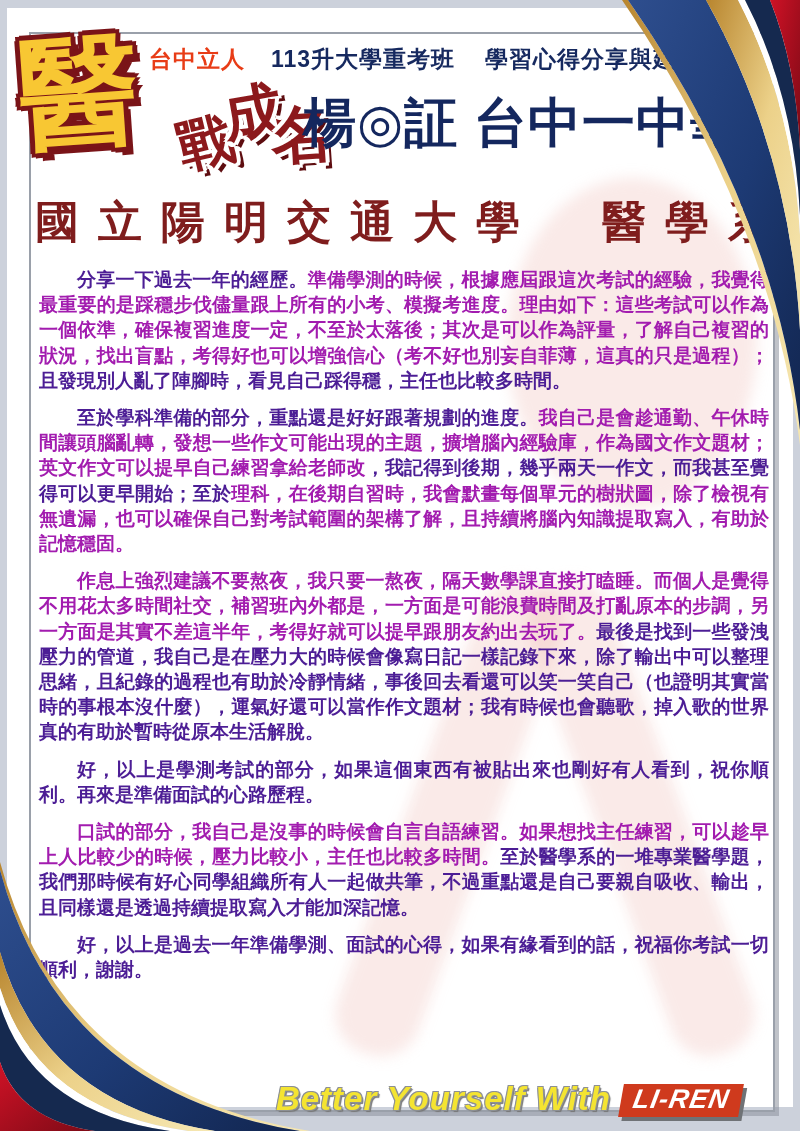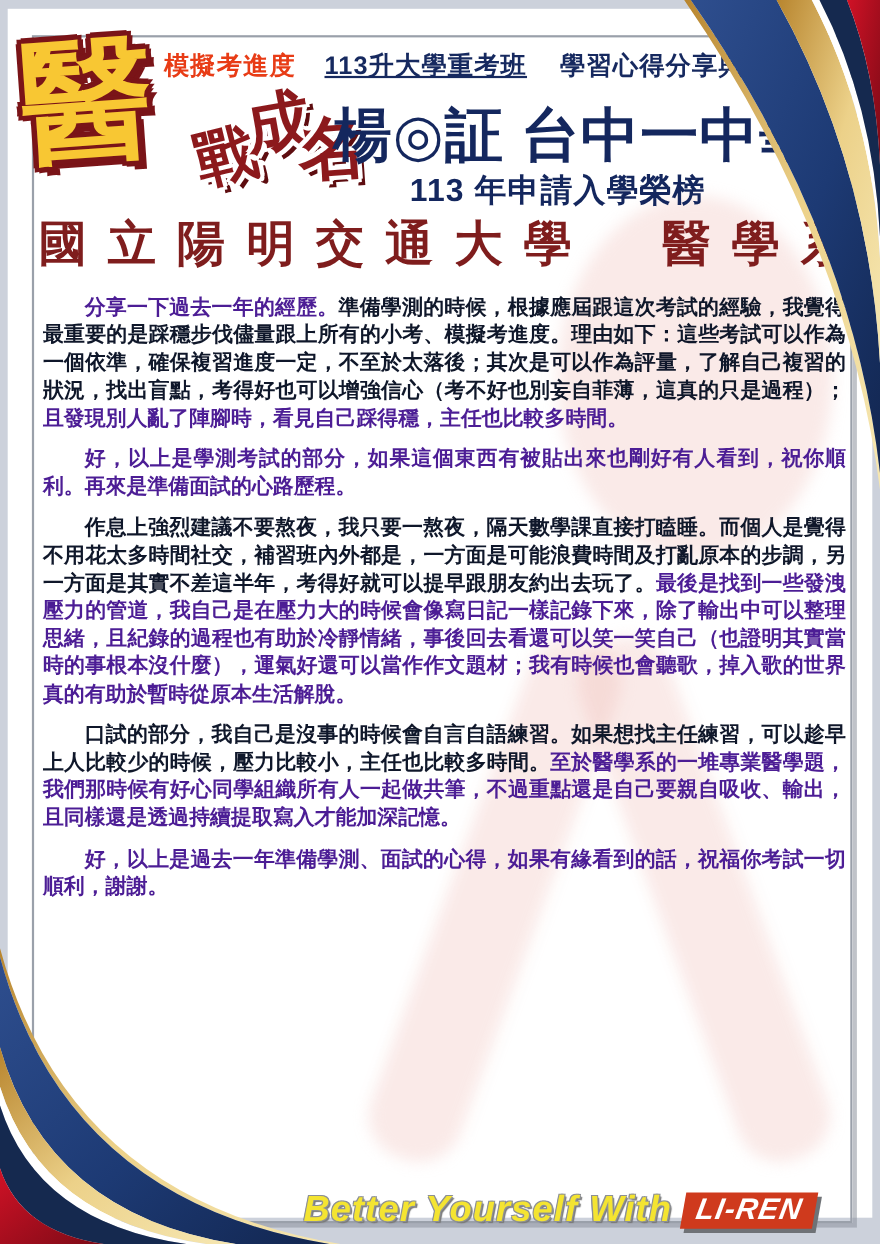--- a/index.html
+++ b/index.html
@@ -23,21 +23,21 @@
   .wm{position:absolute;background:rgba(238,178,172,.28);filter:blur(7px);}
   .wm-blob{left:500px;top:170px;width:250px;height:330px;border-radius:50%;}
   .wm-leg1{left:400px;top:560px;width:86px;height:500px;transform:rotate(20deg);border-radius:40px;}
   .wm-leg2{left:590px;top:560px;width:86px;height:500px;transform:rotate(-20deg);border-radius:40px;}
   
   .tagline{
     position:absolute;left:142px;top:36px;white-space:nowrap;
     font-size:23px;font-weight:bold;color:#16295f;letter-spacing:1px;
   }
   .tagline .brand{color:#e83c16;margin-right:26px;}
-  .tagline .course{margin-right:30px;text-decoration:underline;}
+  .tagline .course{margin-right:30px;}
   
   .logo-main{
     position:absolute;left:12px;top:24px;font-size:120px;line-height:1;
     font-family:"DejaVu Serif","Liberation Serif",serif;font-weight:bold;
     color:#f8c733;transform:rotate(-4deg);
     text-shadow:
       -4px -4px 0 #7a1418, 4px -4px 0 #7a1418,-4px 4px 0 #7a1418, 4px 4px 0 #7a1418,
       -5px 0 0 #7a1418, 5px 0 0 #7a1418, 0 -5px 0 #7a1418, 0 5px 0 #7a1418,
       7px 8px 0 #7a1418;
   }
@@ -67,21 +67,21 @@
     font-size:44px;line-height:1.1;font-weight:bold;color:#7f1d1d;
     text-align:justify;text-align-last:justify;white-space:nowrap;letter-spacing:1px;
   }
   
   .essay{
     position:absolute;left:32px;top:259px;width:730px;
     font-size:19px;line-height:25.2px;font-weight:bold;color:#111111;
     text-align:justify;
   }
   .para{margin:0 0 12px 0;text-indent:2em;}
-  .seg-red{color:#0f172a;}
+  .seg-red{color:#a21caf;}
   .seg-black{color:#4c1d95;}
   
   .footer{
     position:absolute;right:52px;top:1072px;white-space:nowrap;
   }
   .slogan{
     font-size:33px;font-weight:bold;font-style:italic;color:#f4e431;letter-spacing:1px;
     text-shadow:-1px -1px 0 #8d9095,1px -1px 0 #8d9095,-1px 1px 0 #8d9095,1px 1px 0 #8d9095,2px 2px 1px #777;
     margin-right:10px;
   }
@@ -98,37 +98,37 @@
 </head>
 <body>
 
 <div class="card">
   <div class="wm wm-blob"></div>
   <div class="wm wm-leg1"></div>
   <div class="wm wm-leg2"></div>
   <div class="frame"></div>
 
   <div class="tagline">
-    <span class="brand">模擬考進度</span><span class="course">113升大學重考班</span><span class="subtitle">學習心得分享與建議</span>
+    <span class="brand">台中立人</span><span class="course">113升大學重考班</span><span class="subtitle">學習心得分享與建議</span>
   </div>
 
   <div class="logo-main">醫</div>
   <div class="logo-ch logo-c1">戰</div>
   <div class="logo-ch logo-c2">成</div>
   <div class="logo-ch logo-c3">名</div>
 
   <div class="student-name">楊◎証 台中一中畢</div>
-  <div class="honor-line">113 年申請入學榮榜</div>
 
   <h1 class="school-title">國立陽明交通大學　醫學系</h1>
 
   <main class="essay">
       <p class="para"><span class="seg-black">分享一下過去一年的經歷。</span><span class="seg-red">準備學測的時候，根據應屆跟這次考試的經驗，我覺得最重要的是踩穩步伐儘量跟上所有的小考、模擬考進度。理由如下：這些考試可以作為一個依準，確保複習進度一定，不至於太落後；其次是可以作為評量，了解自己複習的狀況，找出盲點，考得好也可以增強信心（考不好也別妄自菲薄，這真的只是過程）；</span><span class="seg-black">且發現別人亂了陣腳時，看見自己踩得穩，主任也比較多時間。</span></p>
+      <p class="para"><span class="seg-black">至於學科準備的部分，重點還是好好跟著規劃的進度。</span><span class="seg-red">我自己是會趁通勤、午休時間讓頭腦亂轉，發想一些作文可能出現的主題，擴增腦內經驗庫，作為國文作文題材；英文作文可以提早自己練習拿給老師改</span><span class="seg-black">，我記得到後期，幾乎兩天一作文，而我甚至覺得可以更早開始；至於</span><span class="seg-red">理科，在後期自習時，我會默畫每個單元的樹狀圖，除了檢視有無遺漏，也可以確保自己對考試範圍的架構了解，且持續將腦內知識提取寫入，有助於記憶穩固。</span></p>
+      <p class="para"><span class="seg-red">作息上強烈建議不要熬夜，我只要一熬夜，隔天數學課直接打瞌睡。而個人是覺得不用花太多時間社交，補習班內外都是，一方面是可能浪費時間及打亂原本的步調，另一方面是其實不差這半年，考得好就可以提早跟朋友約出去玩了。</span><span class="seg-black">最後是找到一些發洩壓力的管道，我自己是在壓力大的時候會像寫日記一樣記錄下來，除了輸出中可以整理思緒，且紀錄的過程也有助於冷靜情緒，事後回去看還可以笑一笑自己（也證明其實當時的事根本沒什麼），運氣好還可以當作作文題材；我有時候也會聽歌，掉入歌的世界真的有助於暫時從原本生活解脫。</span></p>
       <p class="para"><span class="seg-black">好，以上是學測考試的部分，如果這個東西有被貼出來也剛好有人看到，祝你順利。再來是準備面試的心路歷程。</span></p>
-      <p class="para"><span class="seg-red">作息上強烈建議不要熬夜，我只要一熬夜，隔天數學課直接打瞌睡。而個人是覺得不用花太多時間社交，補習班內外都是，一方面是可能浪費時間及打亂原本的步調，另一方面是其實不差這半年，考得好就可以提早跟朋友約出去玩了。</span><span class="seg-black">最後是找到一些發洩壓力的管道，我自己是在壓力大的時候會像寫日記一樣記錄下來，除了輸出中可以整理思緒，且紀錄的過程也有助於冷靜情緒，事後回去看還可以笑一笑自己（也證明其實當時的事根本沒什麼），運氣好還可以當作作文題材；我有時候也會聽歌，掉入歌的世界真的有助於暫時從原本生活解脫。</span></p>
       <p class="para"><span class="seg-red">口試的部分，我自己是沒事的時候會自言自語練習。如果想找主任練習，可以趁早上人比較少的時候，壓力比較小，主任也比較多時間。</span><span class="seg-black">至於醫學系的一堆專業醫學題，我們那時候有好心同學組織所有人一起做共筆，不過重點還是自己要親自吸收、輸出，且同樣還是透過持續提取寫入才能加深記憶。</span></p>
       <p class="para"><span class="seg-black">好，以上是過去一年準備學測、面試的心得，如果有緣看到的話，祝福你考試一切順利，謝謝。</span></p>
     </main>
 
   <div class="footer">
     <span class="slogan">Better Yourself With</span><span class="liren-badge">LI-REN</span>
   </div>
 </div>
 
 <svg class="ribbon-tr" viewBox="0 0 215 450" aria-hidden="true">

